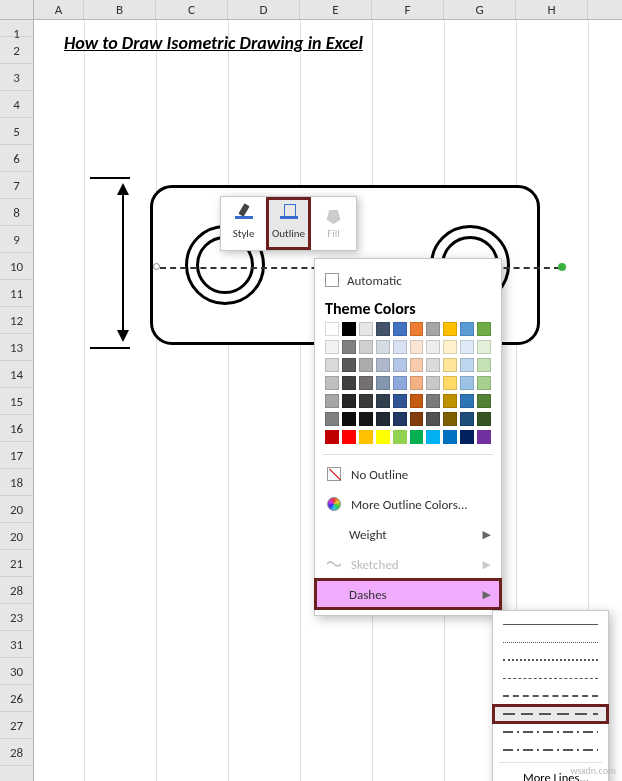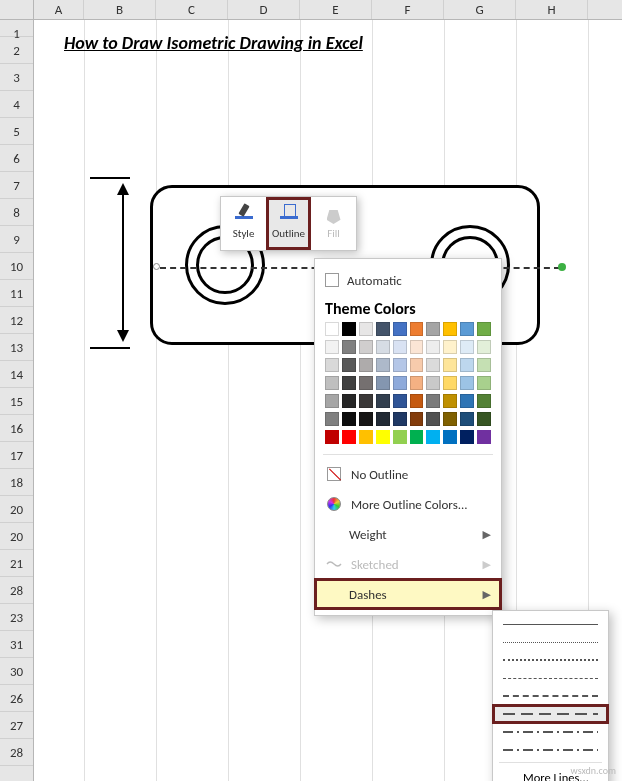--- a/index.html
+++ b/index.html
@@ -175,21 +175,21 @@
     }
     .menu-row {
       display: flex;
       align-items: center;
       height: 30px;
       padding: 0 10px;
       font-size: 13px;
       color: #333;
       gap: 8px;
     }
-    .menu-row.selected { background: #fef9c3; outline: 3px solid #6b1f1f; outline-offset: -2px; }
+    .menu-row.selected { background: #f0abfc; outline: 3px solid #6b1f1f; outline-offset: -2px; }
     .menu-arrow { margin-left: auto; color: #666; font-size: 11px; }
     .menu-sep { height: 1px; background: #e0e0e0; margin: 4px 8px; }
     .menu-heading {
       font-weight: 600;
       padding: 4px 10px 2px 10px;
       font-size: 16px;
     }
     .swatch-auto {
       width: 14px; height: 14px; border: 1px solid #999; background: #fff;
     }

